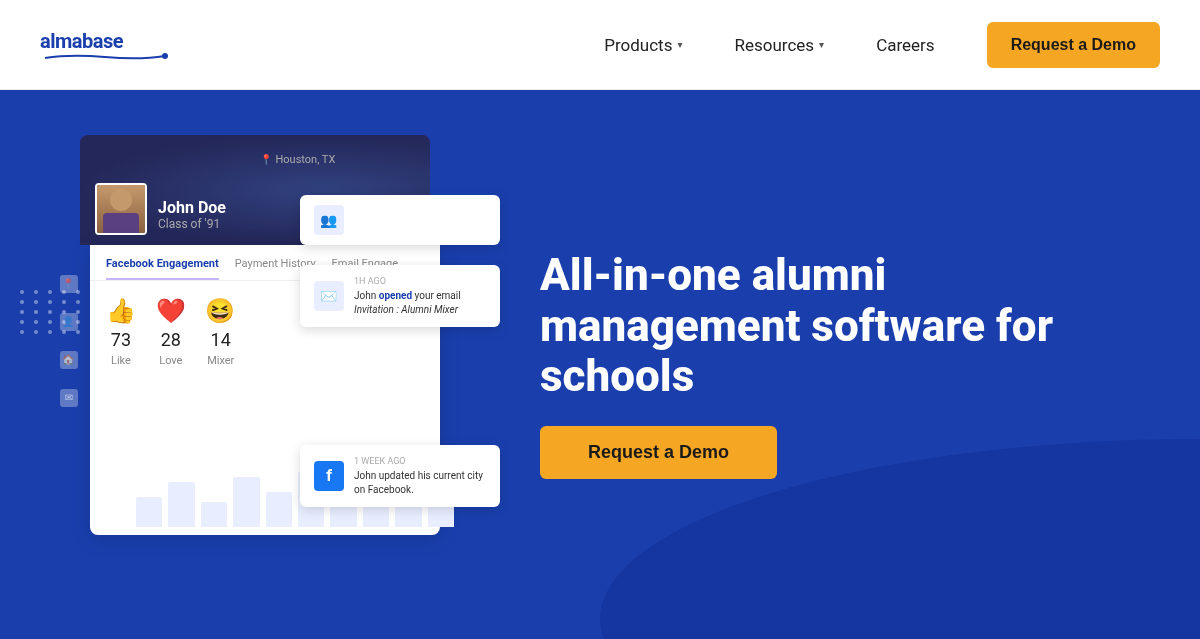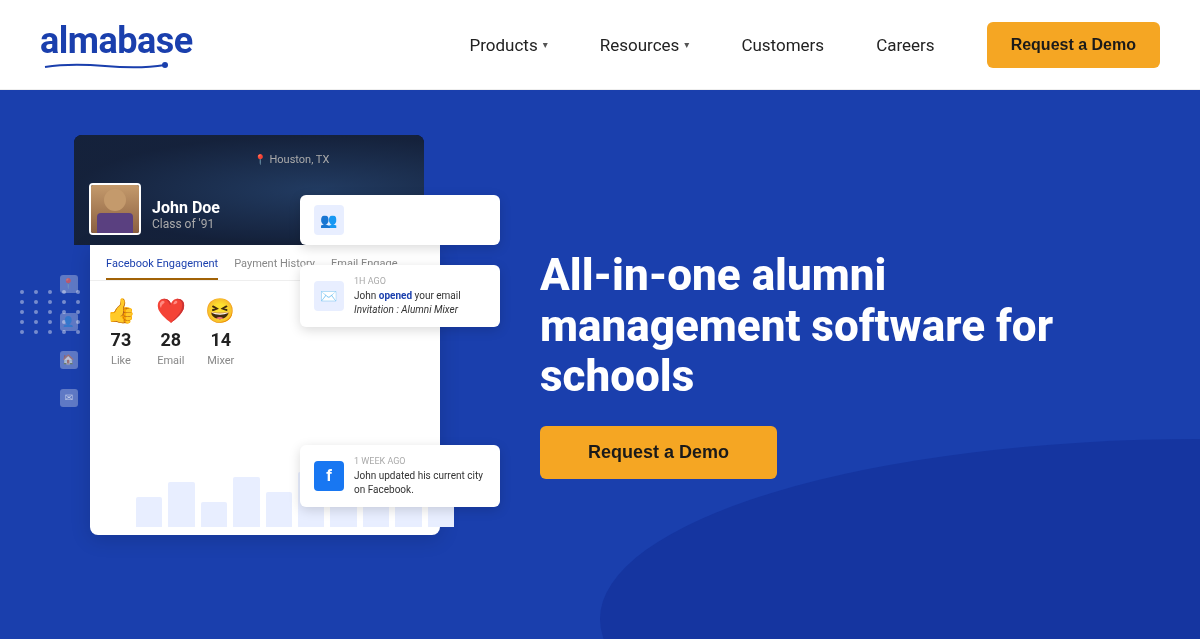--- a/index.html
+++ b/index.html
@@ -15,21 +15,21 @@
       border-bottom: 1px solid #eee;
       position: relative;
       z-index: 10;
     }
     .logo-area {
       display: flex;
       align-items: center;
       margin-right: auto;
     }
     .logo-text {
-      font-size: 36px;
+      font-size: 20px;
       font-weight: 700;
       color: #1a3fad;
       letter-spacing: -0.5px;
     }
     .logo-wrap { position: relative; display: inline-block; }
     .logo-svg { display: block; }
 
     .nav {
       display: flex;
       align-items: center;
@@ -95,24 +95,24 @@
     .ui-mockup {
       position: relative;
       width: 440px;
       height: 460px;
     }
 
     
     .profile-card-dark {
       position: absolute;
       top: 0;
-      left: 14px;
+      left: 20px;
       width: 350px;
       height: 110px;
-      background: #000000;
+      background: #4c1d95;
       border-radius: 8px 8px 0 0;
       overflow: hidden;
     }
     .map-bg {
       position: absolute;
       top: 0; left: 0; right: 0; bottom: 0;
       background: radial-gradient(ellipse at 70% 50%, #2a4a7a 0%, #1a2a4a 70%);
       opacity: 0.8;
     }
     .location-pin {
@@ -198,42 +198,42 @@
     }
     .card-tab {
       font-size: 11px;
       color: #888;
       padding-bottom: 8px;
       cursor: pointer;
       white-space: nowrap;
     }
     .card-tab.active {
       color: #1a3fad;
-      border-bottom: 2px solid #a16207;
-      font-weight: 400;
+      border-bottom: 2px solid #c4b5fd;
+      font-weight: 700;
     }
     
     .engagement-row {
       display: flex;
       padding: 16px 16px 8px;
       gap: 20px;
       align-items: center;
     }
     .engage-item {
       display: flex;
       flex-direction: column;
       align-items: center;
       gap: 4px;
     }
     .engage-icon {
       font-size: 24px;
     }
     .engage-num {
       font-size: 18px;
-      font-weight: 700;
+      font-weight: 400;
       color: #222;
     }
     .engage-label {
       font-size: 11px;
       color: #888;
     }
 
     
     .left-sidebar {
       position: absolute;
@@ -375,23 +375,20 @@
   <nav class="nav">
     <div class="nav-item">
       <span>Products</span>
       <span class="chevron-icon">▾</span>
     </div>
     <div class="nav-item">
       <span>Resources</span>
       <span class="chevron-icon">▾</span>
     </div>
     <div class="nav-item">
-      <span>Customers</span>
-    </div>
-    <div class="nav-item">
       <span>Careers</span>
     </div>
     <button class="request-demo-btn">Request a Demo</button>
   </nav>
 </header>
 
 <section class="hero">
 
   <div class="dots-decor">
     <div class="dot"></div>
@@ -461,21 +458,21 @@
         </div>
         <div class="engagement-row">
           <div class="engage-item">
             <span class="engage-icon">👍</span>
             <span class="engage-num">73</span>
             <span class="engage-label">Like</span>
           </div>
           <div class="engage-item">
             <span class="engage-icon">❤️</span>
             <span class="engage-num">28</span>
-            <span class="engage-label">Email</span>
+            <span class="engage-label">Love</span>
           </div>
           <div class="engage-item">
             <span class="engage-icon">😆</span>
             <span class="engage-num">14</span>
             <span class="engage-label">Mixer</span>
           </div>
         </div>
 
         <div class="chart-area">
           <div class="chart-bar" style="height:30px;"></div>

